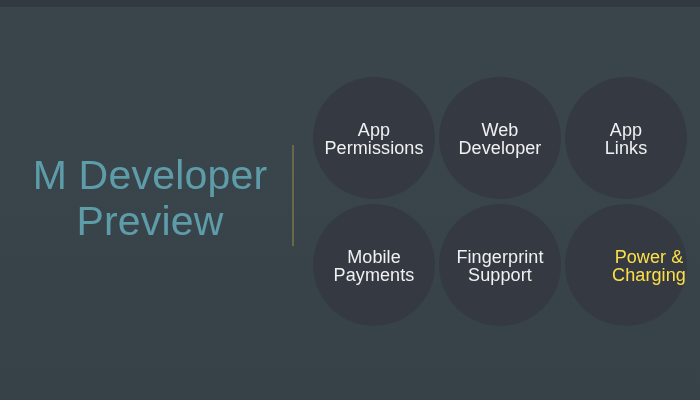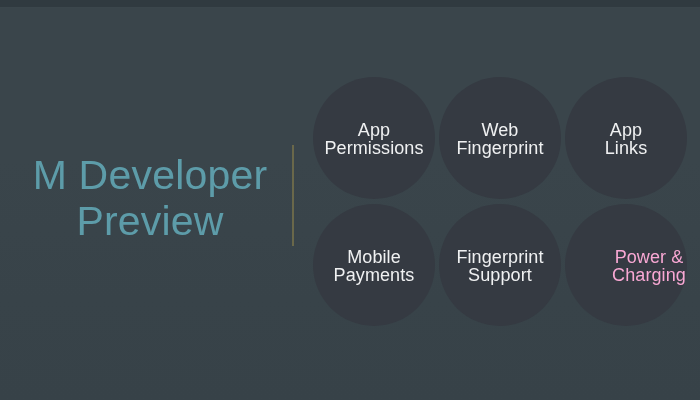--- a/index.html
+++ b/index.html
@@ -107,21 +107,21 @@
     font-family: "Liberation Sans", sans-serif;
     font-weight: 400;
     font-size: 18px;
     line-height: 18.5px;
     color: #f0f1f2;
     letter-spacing: 0.1px;
     white-space: pre-line;
     padding-top: 2px;
   }
   .bubble-label.highlight {
-    color: #f9a8d4;
+    color: #fde047;
     margin-left: 46px;
   }
 </style>
 </head>
 <body>
 
 <div id="slide">
 
   <div id="top-band"></div>
   <div id="top-band-edge"></div>
@@ -135,21 +135,21 @@
 
   <div id="circle-grid">
 
     <div class="bubble row-0 col-0">
       <span class="bubble-label">App
 Permissions</span>
     </div>
 
     <div class="bubble row-0 col-1">
       <span class="bubble-label">Web
-Fingerprint</span>
+Developer</span>
     </div>
 
     <div class="bubble row-0 col-2">
       <span class="bubble-label">App
 Links</span>
     </div>
 
     <div class="bubble row-1 col-0">
       <span class="bubble-label">Mobile
 Payments</span>

